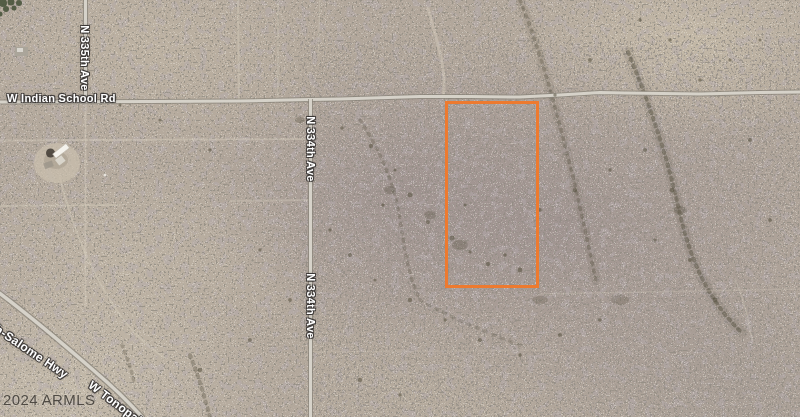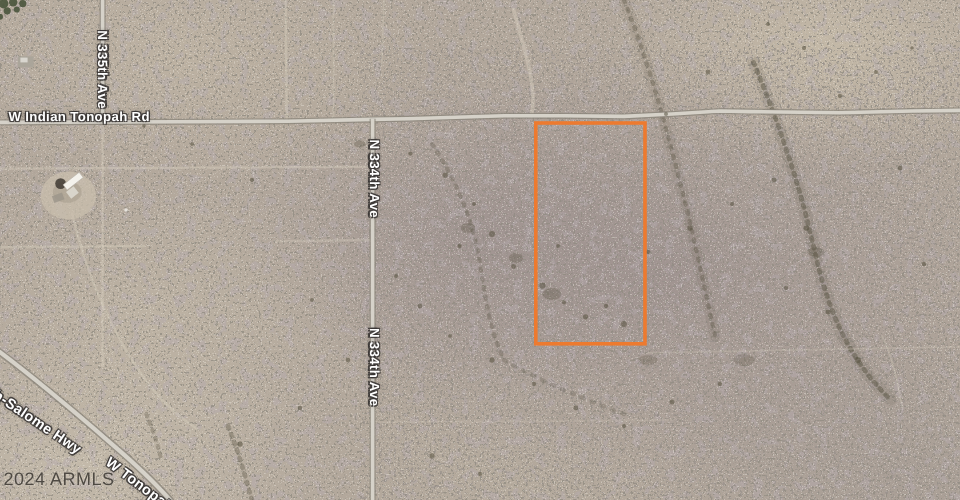--- a/index.html
+++ b/index.html
@@ -191,21 +191,21 @@
       <ellipse cx="620" cy="300" rx="9" ry="5" fill-opacity="0.25"></ellipse>
         <ellipse cx="680" cy="210" rx="7" ry="4" fill-opacity="0.3"></ellipse>
       <ellipse cx="390" cy="190" rx="6" ry="4" fill-opacity="0.3"></ellipse>
         <ellipse cx="540" cy="300" rx="8" ry="4" fill-opacity="0.25"></ellipse>
       <ellipse cx="300" cy="120" rx="5" ry="3" fill-opacity="0.3"></ellipse>
     </g>
 
     <rect x="446.5" y="102.5" width="91" height="184" fill="none" stroke="#ED7A2F" stroke-width="3"></rect>
   </svg>
 
-  <div class="lbl" id="lbl-indian">W Indian Tonopah Rd</div>
+  <div class="lbl" id="lbl-indian">W Indian School Rd</div>
   <div class="lbl vert" id="lbl-n335">N 335th Ave</div>
   <div class="lbl vert" id="lbl-n334a">N 334th Ave</div>
   <div class="lbl vert" id="lbl-n334b">N 334th Ave</div>
   <div class="lbl" id="lbl-salome">ah-Salome Hwy</div>
   <div class="lbl" id="lbl-tonopah">W Tonopah</div>
 
   <div class="attribution">2024 ARMLS</div>
 
 </div>
 

